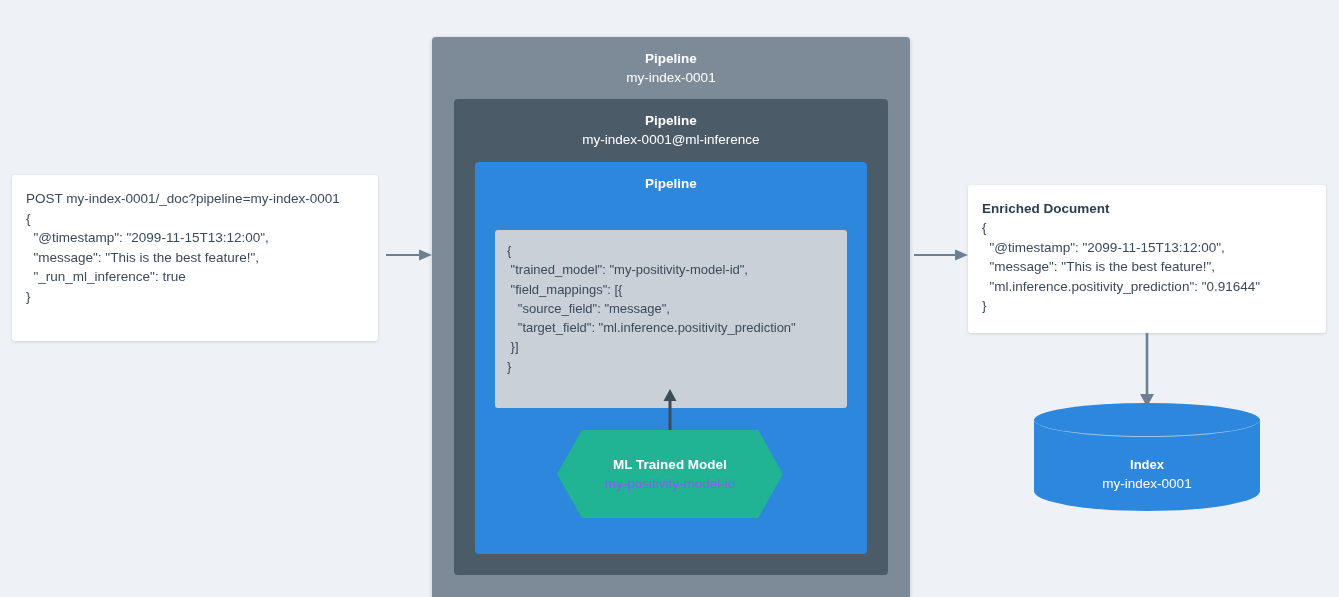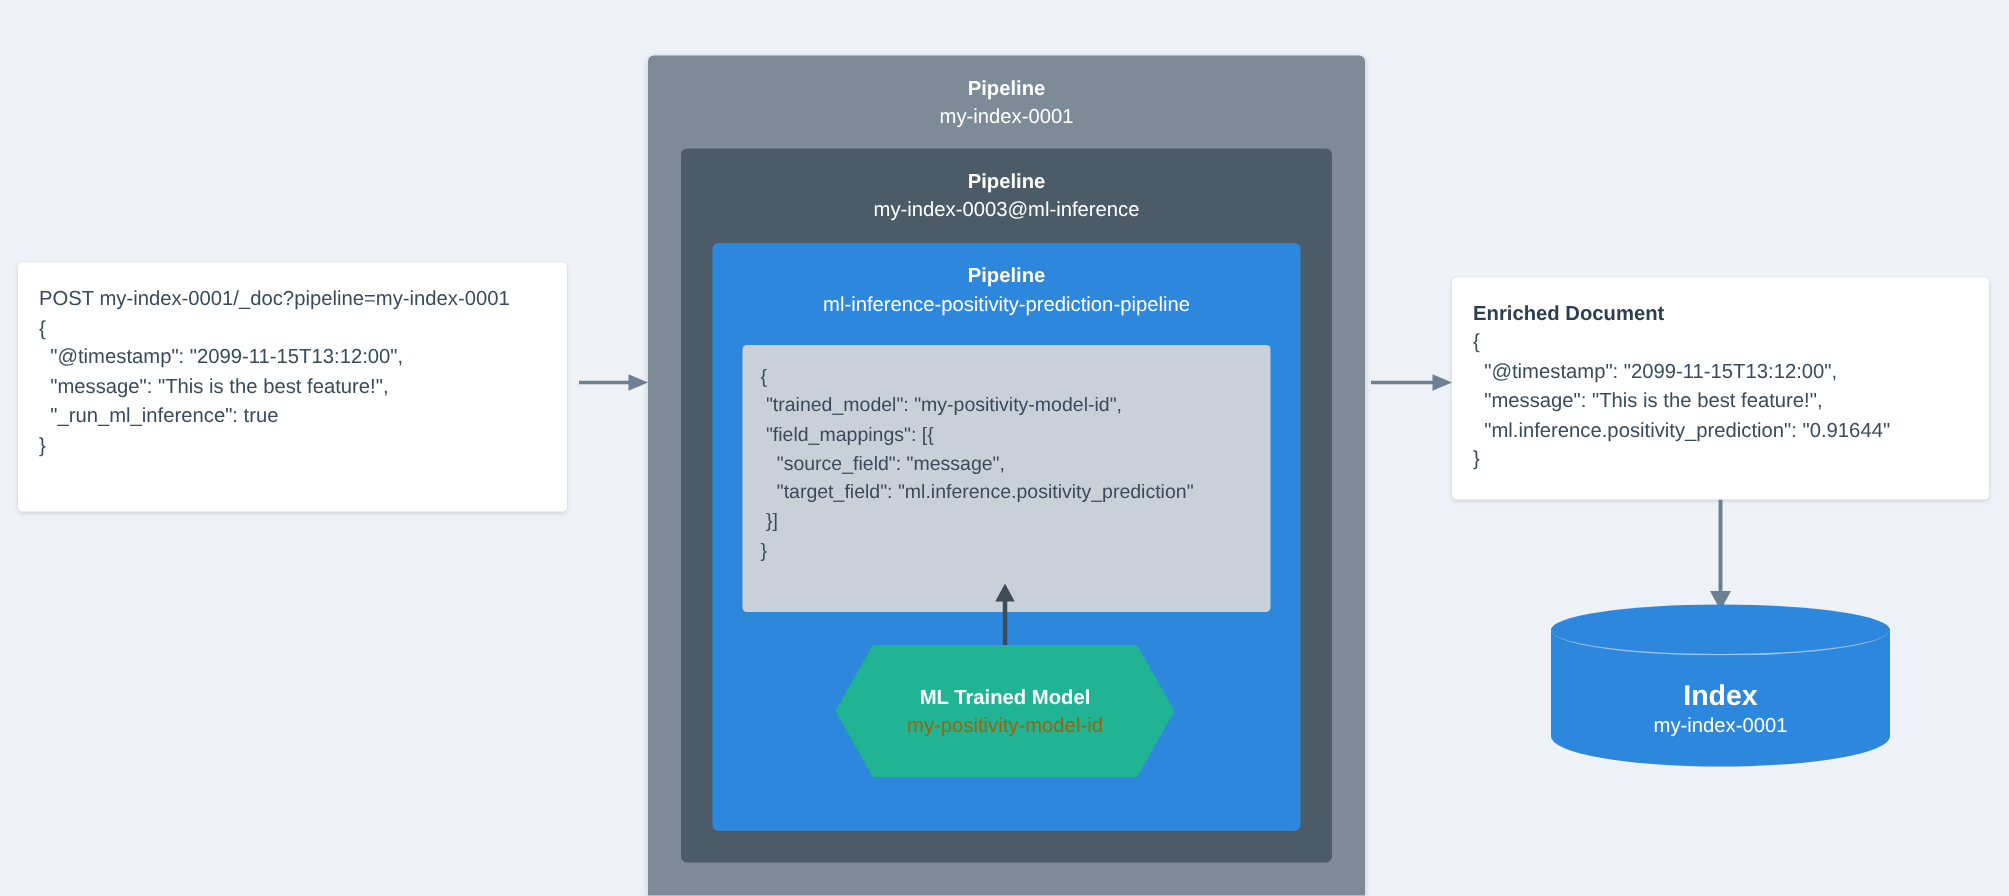--- a/index.html
+++ b/index.html
@@ -134,21 +134,21 @@
     text-align: center;
   }
   .hex-kind {
     font-size: 13.5px;
     font-weight: bold;
     color: #ffffff;
     line-height: 19px;
   }
   .hex-name {
     font-size: 13.5px;
-    color: #a16207;
+    color: #8b5cf6;
     line-height: 20px;
   }
 
   
   #index-cylinder {
     position: absolute;
     left: 1034px; top: 403px;
     width: 226px; height: 124px;
   }
   #index-cylinder .cyl-body {
@@ -167,21 +167,21 @@
     border-bottom: 1.5px solid #9fc6ea;
     box-sizing: border-box;
   }
   #index-cylinder .cyl-label {
     position: absolute;
     left: 0; top: 52px;
     width: 226px;
     text-align: center;
   }
   .cyl-kind {
-    font-size: 19px;
+    font-size: 13px;
     font-weight: bold;
     color: #ffffff;
     line-height: 19px;
   }
   .cyl-name {
     font-size: 13.5px;
     color: #ffffff;
     line-height: 20px;
   }
 
@@ -213,27 +213,26 @@
 
 <div id="pipeline-outer">
   <div class="pipe-head">
     <div class="pipe-kind">Pipeline</div>
     <div class="pipe-name">my-index-0001</div>
   </div>
 
   <div id="pipeline-middle">
     <div class="pipe-head">
       <div class="pipe-kind">Pipeline</div>
-      <div class="pipe-name">my-index-0003@ml-inference</div>
+      <div class="pipe-name">my-index-0001@ml-inference</div>
     </div>
 
     <div id="pipeline-inner">
       <div class="pipe-head">
         <div class="pipe-kind">Pipeline</div>
-        <div class="pipe-name">ml-inference-positivity-prediction-pipeline</div>
       </div>
 
       <div id="inference-processor">
         <div class="proc-line">{</div>
         <div class="proc-line"> "trained_model": "my-positivity-model-id",</div>
         <div class="proc-line"> "field_mappings": [{</div>
         <div class="proc-line">   "source_field": "message",</div>
         <div class="proc-line">   "target_field": "ml.inference.positivity_prediction"</div>
         <div class="proc-line"> }]</div>
         <div class="proc-line">}</div>

